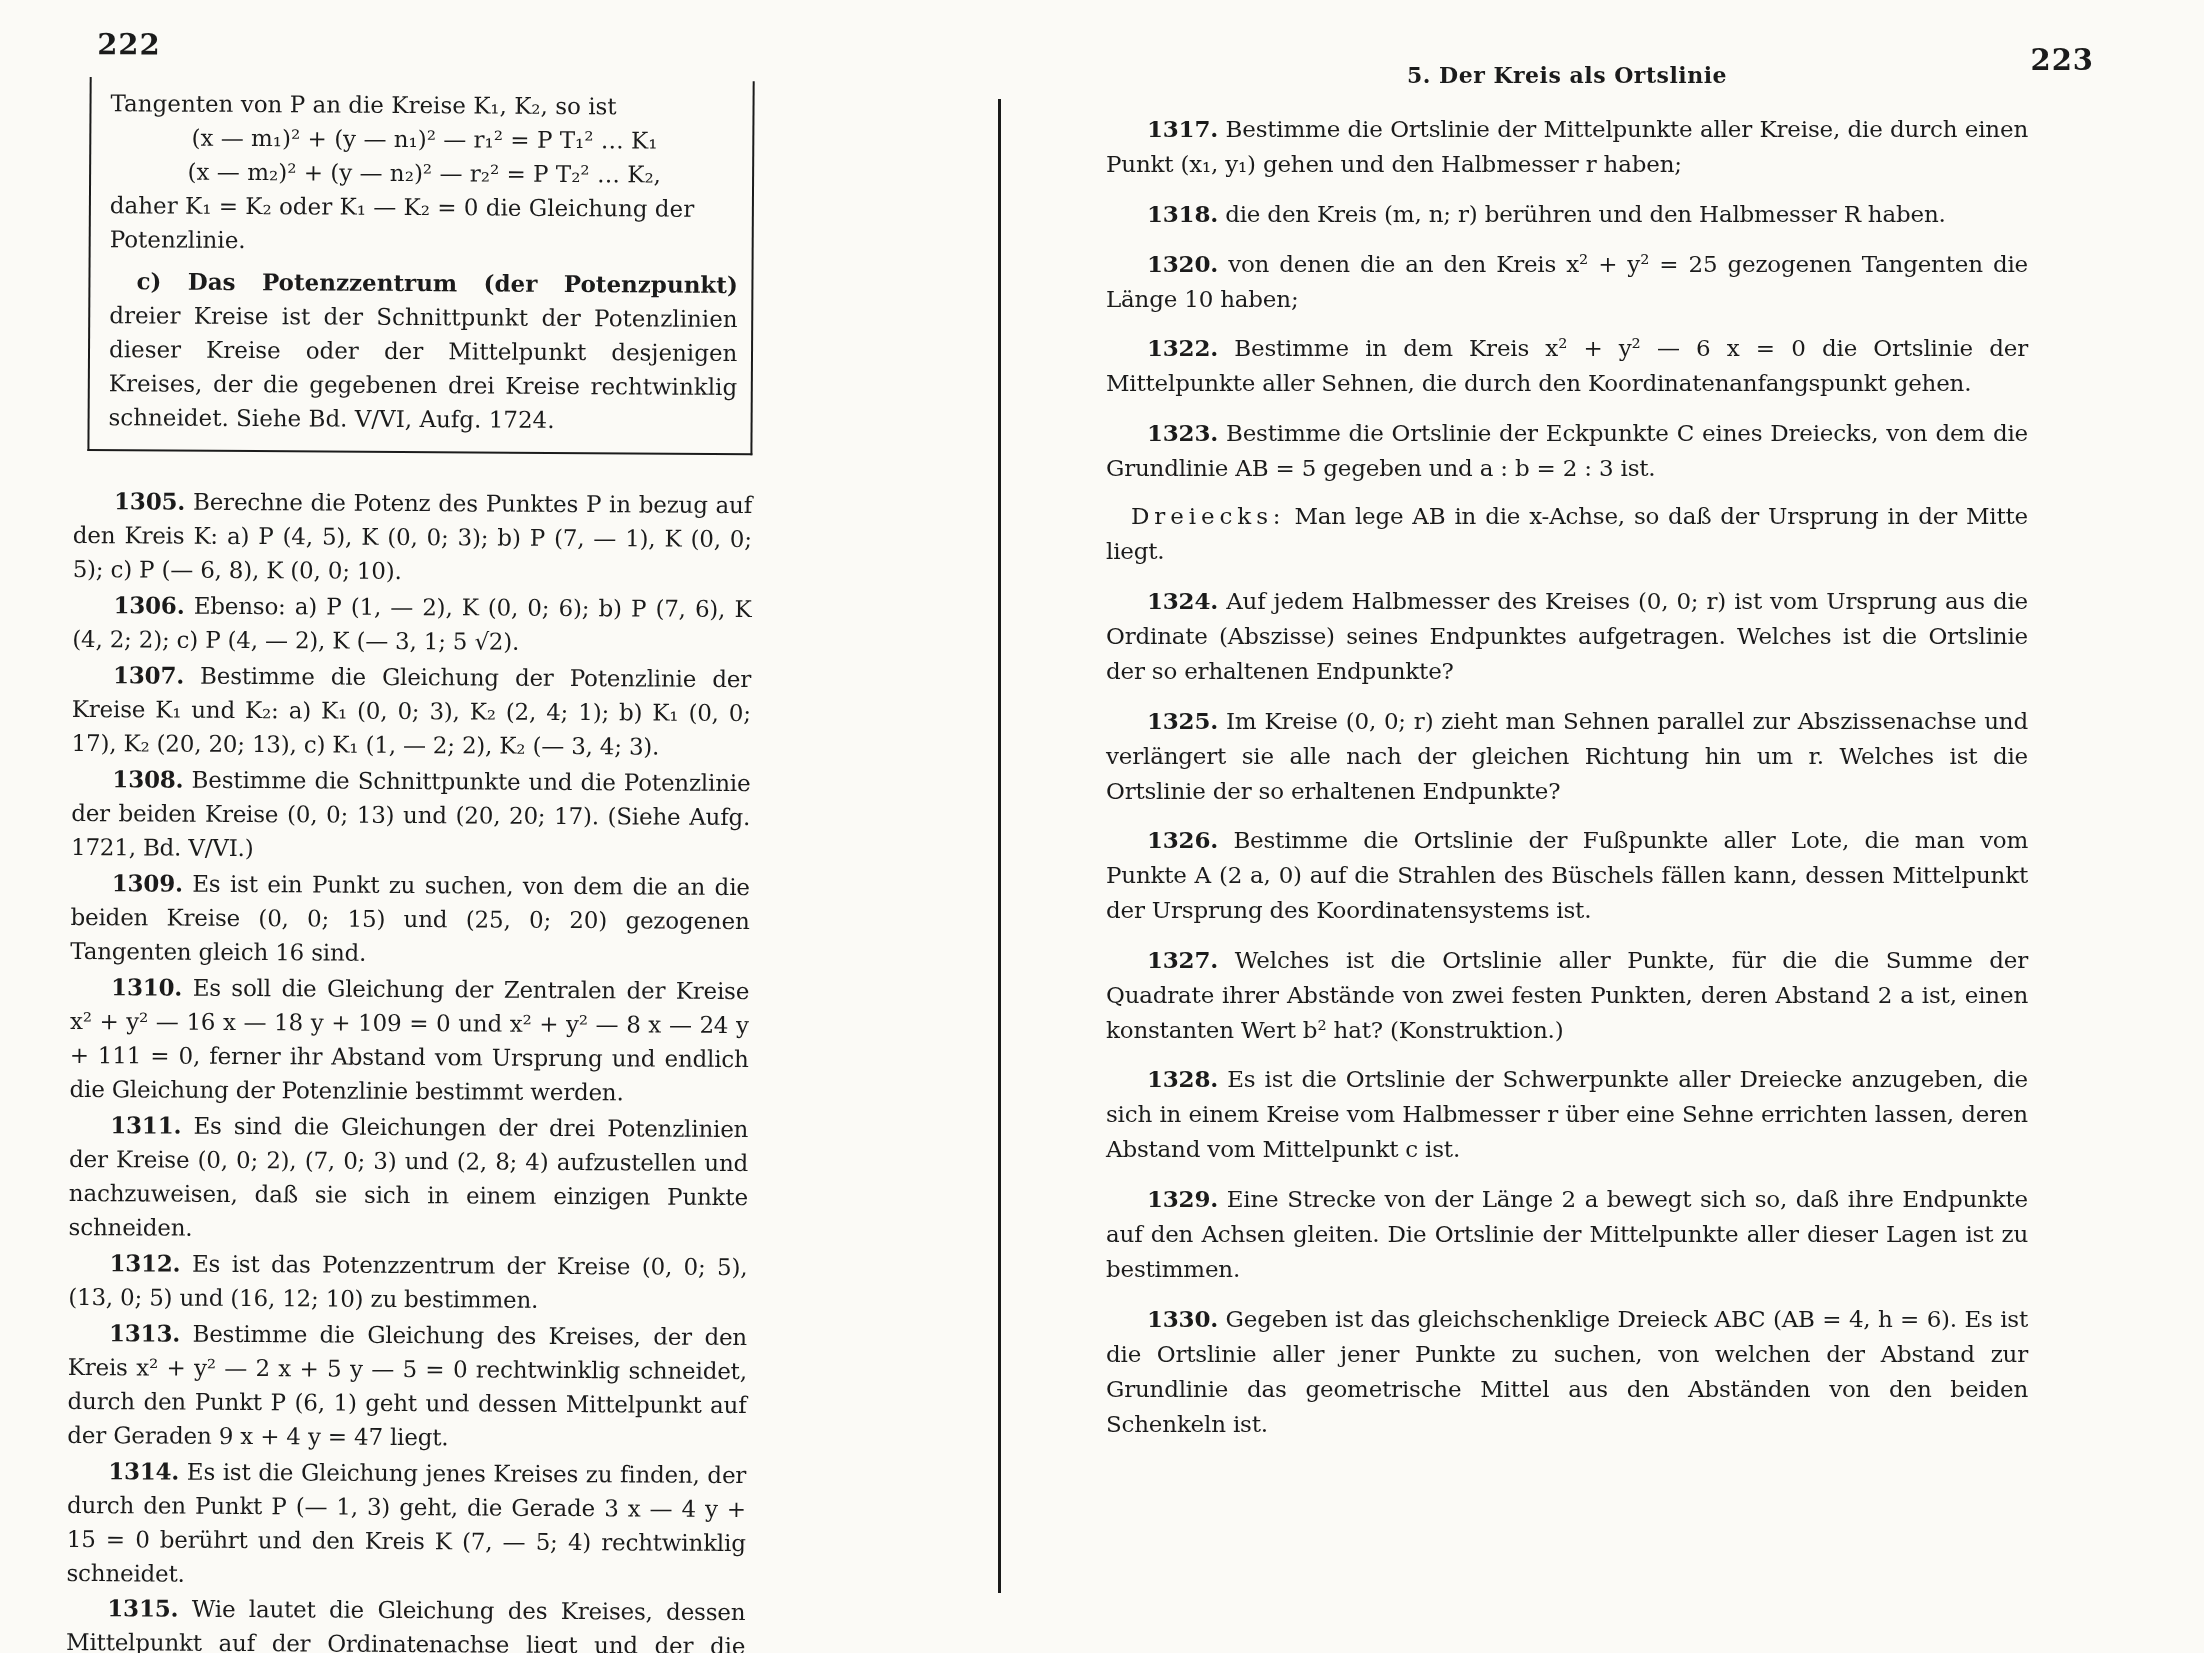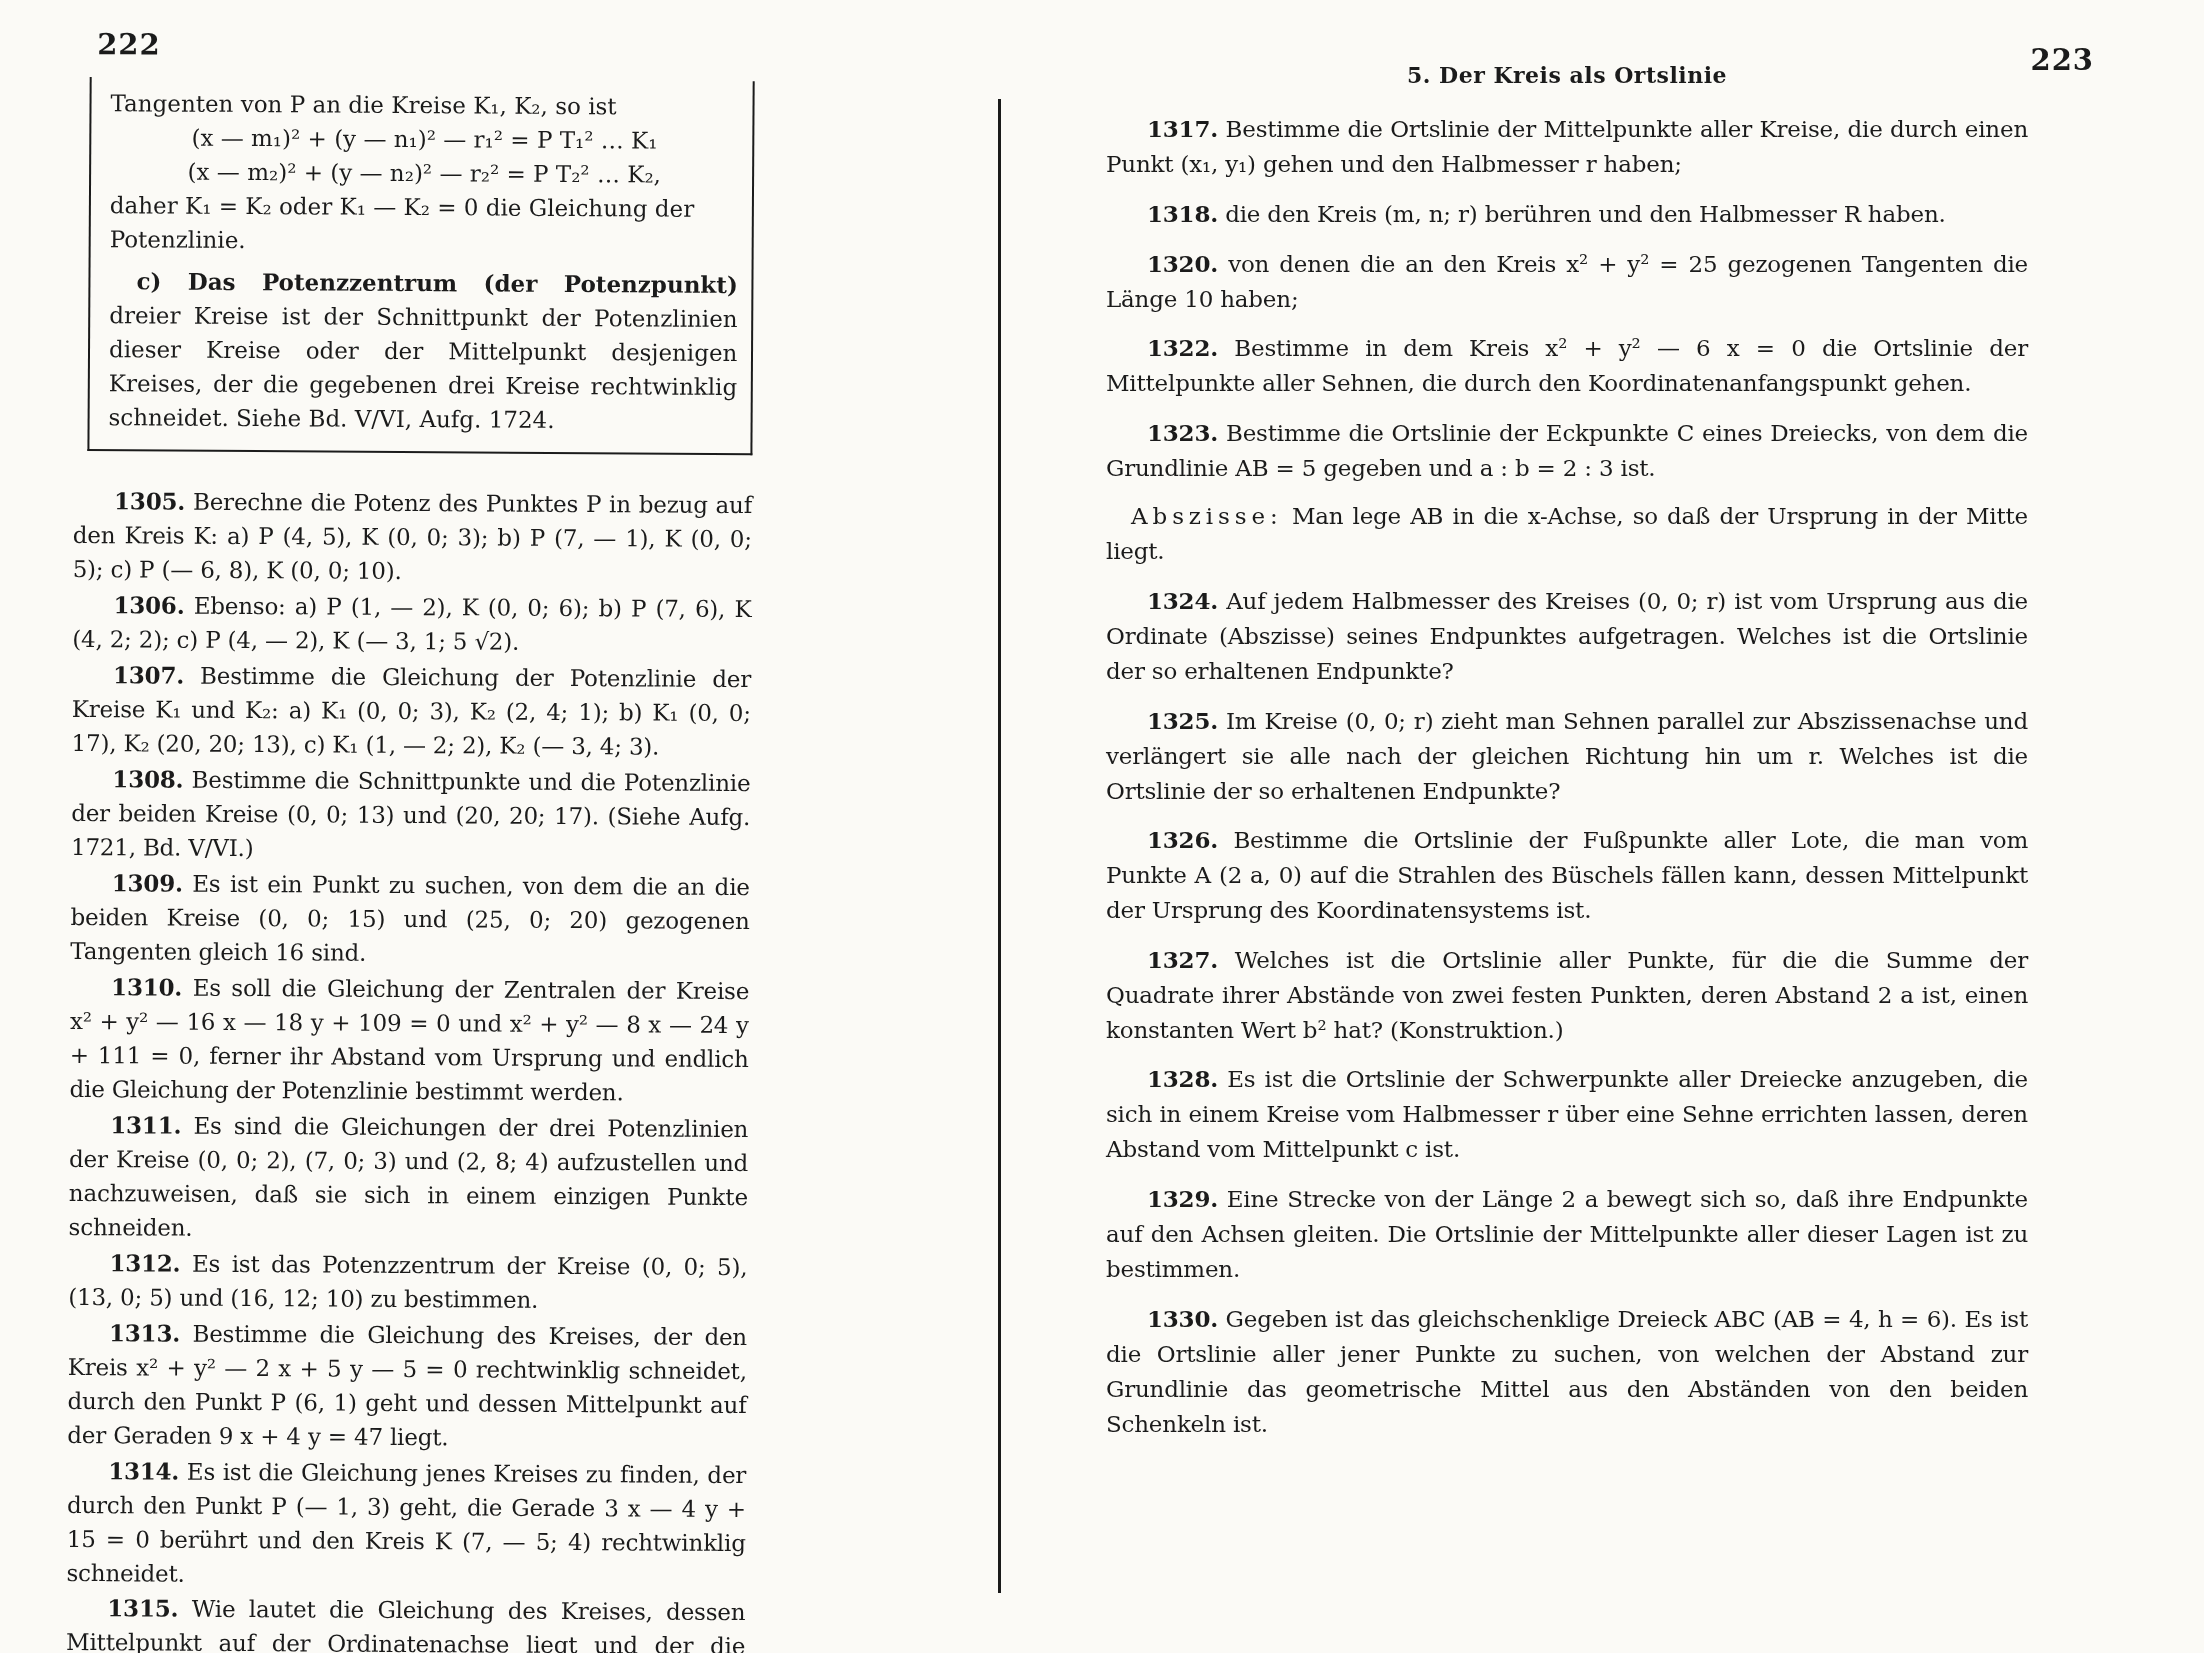--- a/index.html
+++ b/index.html
@@ -126,21 +126,21 @@
       <p class="prob"><span class="num">1318.</span> <span>die den Kreis (m, n; r) berühren und den Halbmesser R haben.</span></p>
 
 
       <p class="prob"><span class="num">1320.</span> <span>von denen die an den Kreis x² + y² = 25 gezogenen Tangenten die Länge 10 haben;</span></p>
 
 
       <p class="prob"><span class="num">1322.</span> <span>Bestimme in dem Kreis x² + y² — 6 x = 0 die Ortslinie der Mittelpunkte aller Sehnen, die durch den Koordinatenanfangspunkt gehen.</span></p>
 
       <p class="prob"><span class="num">1323.</span> <span>Bestimme die Ortslinie der Eckpunkte C eines Dreiecks, von dem die Grundlinie AB = 5 gegeben und a : b = 2 : 3 ist.</span></p>
 
-      <p class="prob hint"><span class="num">Abszisse:</span> <span>Man lege AB in die x-Achse, so daß der Ursprung in der Mitte liegt.</span></p>
+      <p class="prob hint"><span class="num">Dreiecks:</span> <span>Man lege AB in die x-Achse, so daß der Ursprung in der Mitte liegt.</span></p>
 
       <p class="prob"><span class="num">1324.</span> <span>Auf jedem Halbmesser des Kreises (0, 0; r) ist vom Ursprung aus die Ordinate (Abszisse) seines Endpunktes aufgetragen. Welches ist die Ortslinie der so erhaltenen Endpunkte?</span></p>
 
       <p class="prob"><span class="num">1325.</span> <span>Im Kreise (0, 0; r) zieht man Sehnen parallel zur Abszissenachse und verlängert sie alle nach der gleichen Richtung hin um r. Welches ist die Ortslinie der so erhaltenen Endpunkte?</span></p>
 
       <p class="prob"><span class="num">1326.</span> <span>Bestimme die Ortslinie der Fußpunkte aller Lote, die man vom Punkte A (2 a, 0) auf die Strahlen des Büschels fällen kann, dessen Mittelpunkt der Ursprung des Koordinatensystems ist.</span></p>
 
       <p class="prob"><span class="num">1327.</span> <span>Welches ist die Ortslinie aller Punkte, für die die Summe der Quadrate ihrer Abstände von zwei festen Punkten, deren Abstand 2 a ist, einen konstanten Wert b² hat? (Konstruktion.)</span></p>
 
       <p class="prob"><span class="num">1328.</span> <span>Es ist die Ortslinie der Schwerpunkte aller Dreiecke anzugeben, die sich in einem Kreise vom Halbmesser r über eine Sehne errichten lassen, deren Abstand vom Mittelpunkt c ist.</span></p>

